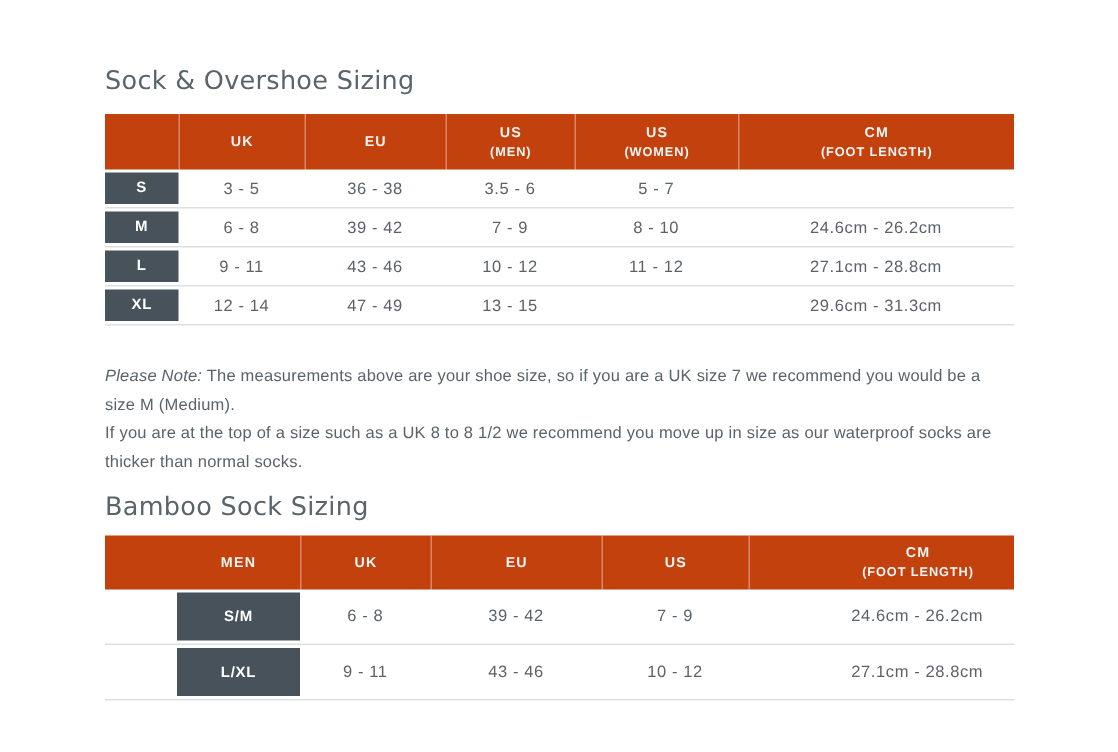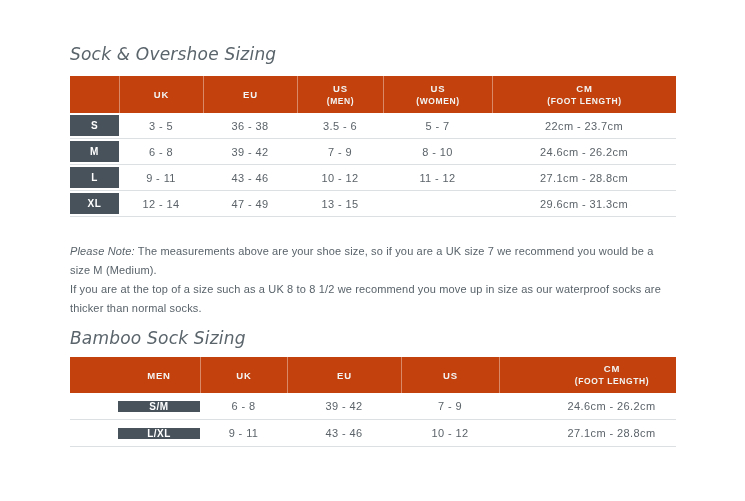--- a/index.html
+++ b/index.html
@@ -8,40 +8,40 @@
     width:745px; height:501px;
     font-family:"Liberation Sans", "DejaVu Sans", sans-serif;
     color:#5b6369;
     overflow:hidden;
   }
   .content { position:absolute; left:70px; top:0; width:606px; }
 
   .section-title {
     font-family:"DejaVu Sans","Liberation Sans",sans-serif;
     font-size:17px; font-weight:500; color:#5a646b;
-    letter-spacing:0.2px; line-height:25px;font-style:italic;
+    letter-spacing:0.2px; line-height:25px;
   }
   .title-1 { margin:42px 0 9px; }
   .title-2 { margin:8px 0 6px; }
 
   .tbl { width:606px; }
   .hrow { display:flex; background:#c2410c; color:#f3f5f5; }
   .t1 .hrow { height:37px; }
   .t2 .hrow { height:36px; }
   .hcell {
     display:flex; flex-direction:column; justify-content:center; align-items:center;
     text-align:center; font-size:9.5px; font-weight:bold;
     letter-spacing:0.8px; line-height:13px;
   }
   .hcell + .hcell { border-left:1px solid rgba(255,255,255,0.38); }
   .hsub { font-size:8.5px; font-weight:bold; letter-spacing:0.6px; }
 
   .drow { display:flex; align-items:stretch; border-bottom:1px solid #dde0e2; }
   .t1 .drow { height:26px; }
-  .t2 .drow { height:27px;align-items:center; }
+  .t2 .drow { height:37px; }
   .lcell {
     background:#47525B; color:#ffffff;
     font-size:10px; font-weight:bold; letter-spacing:0.5px;
     display:flex; align-items:center; justify-content:center;
     margin:2px 0;
   }
   .vcell {
     display:flex; align-items:center; justify-content:center;
     font-size:11px; color:#5b6369; letter-spacing:0.4px;
   }
@@ -100,21 +100,20 @@
         <span class="hsub">(FOOT LENGTH)</span>
       </div>
     </div>
 
     <div class="drow">
       <div class="lcell c0">S</div>
       <div class="vcell c1">3 - 5</div>
       <div class="vcell c2">36 - 38</div>
       <div class="vcell c3">3.5 - 6</div>
       <div class="vcell c4">5 - 7</div>
-      <div class="vcell c5">22cm - 23.7cm</div>
     </div>
     <div class="drow">
       <div class="lcell c0">M</div>
       <div class="vcell c1">6 - 8</div>
       <div class="vcell c2">39 - 42</div>
       <div class="vcell c3">7 - 9</div>
       <div class="vcell c4">8 - 10</div>
       <div class="vcell c5">24.6cm - 26.2cm</div>
     </div>
     <div class="drow">

